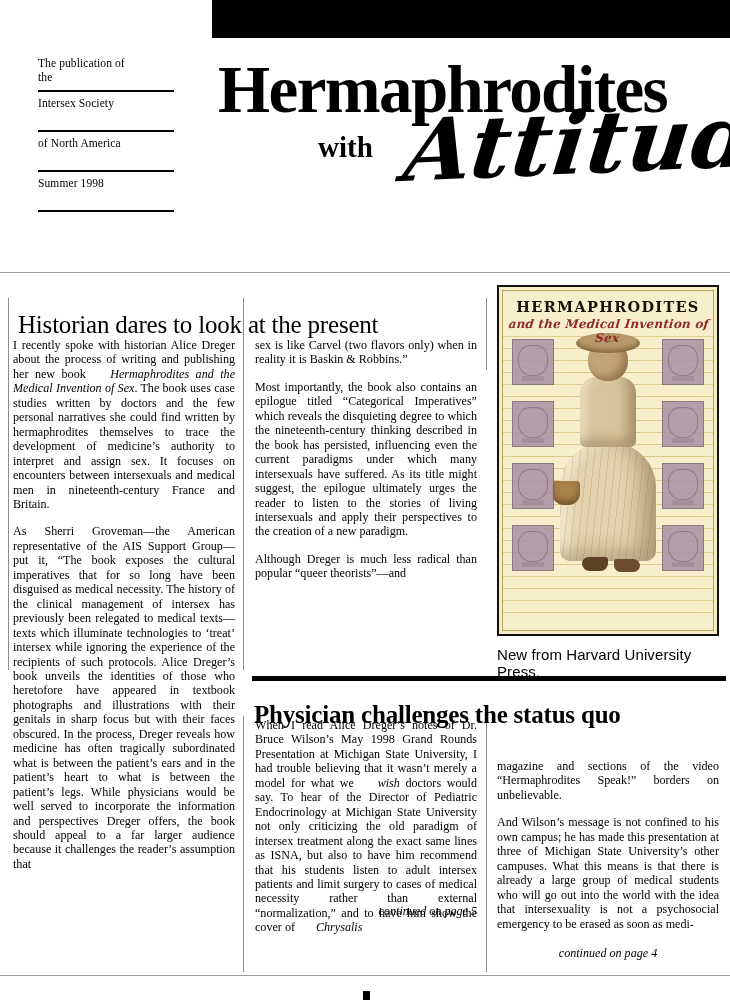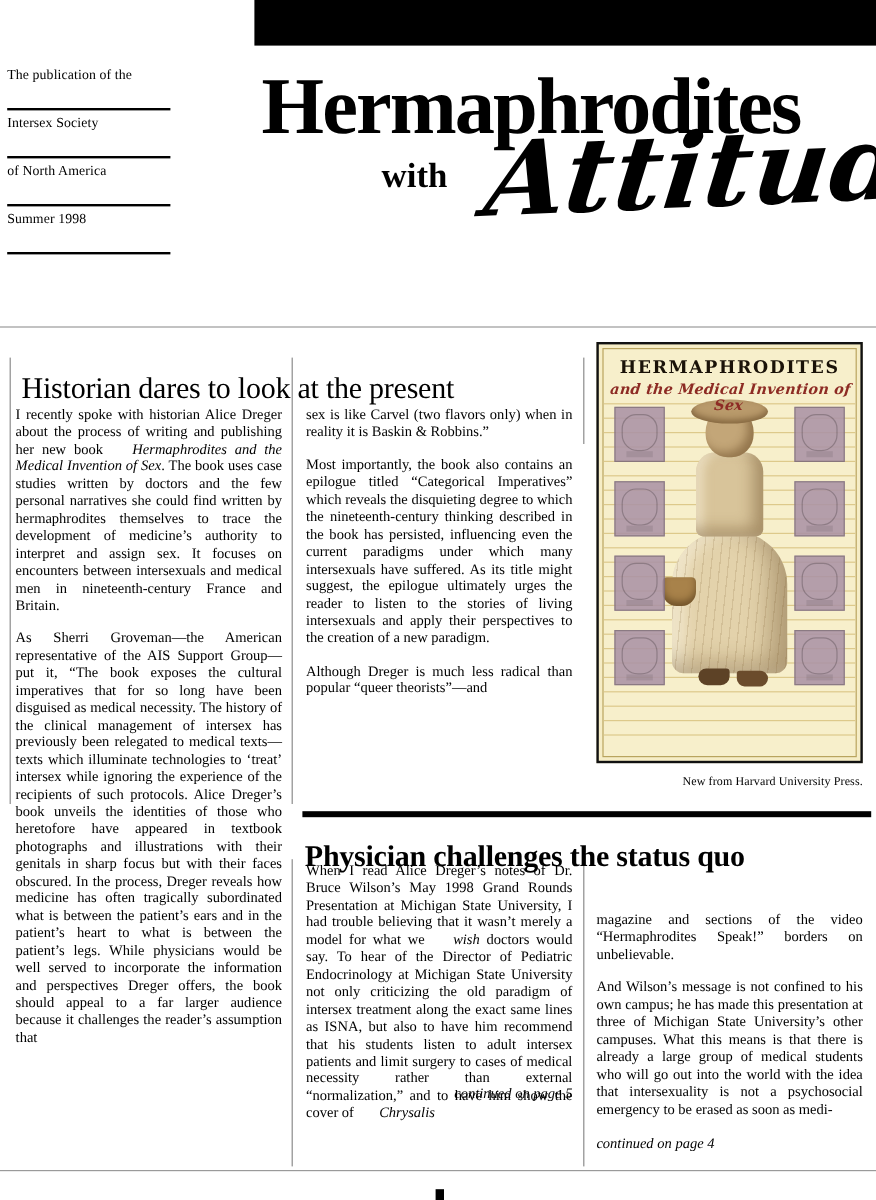--- a/index.html
+++ b/index.html
@@ -7,21 +7,21 @@
     width:730px;height:1000px;position:relative;overflow:hidden;
     font-family:"Liberation Serif","DejaVu Serif",serif;
     color:#000;
   }
 
   
   #masthead{position:absolute;left:0;top:0;width:730px;height:272px;}
   #black-bar{position:absolute;left:212px;top:0;width:518px;height:38px;background:#000;}
 
   #flaglines{position:absolute;left:6px;top:52px;width:136px;}
-  .flagline{position:relative;height:40px;}
+  .flagline{position:relative;height:40px;margin-left:32px;}
   .flagline span{
     display:block;font-size:11.5px;line-height:14px;padding-top:4px;letter-spacing:.1px;
   }
   .flagline .rule{position:absolute;left:0;bottom:0;width:136px;height:2px;background:#000;}
 
   #title-wrap{position:absolute;left:210px;top:48px;width:525px;height:170px;}
   #title-main{
     font-family:"Liberation Serif","DejaVu Serif",serif;
     font-weight:bold;font-size:67px;line-height:66px;letter-spacing:-1.6px;
     position:absolute;left:8px;top:8px;white-space:nowrap;
@@ -148,39 +148,39 @@
   .fig-shoe-l{position:absolute;left:28px;top:226px;width:26px;height:14px;background:#5d4226;border-radius:7px 3px 8px 8px;}
   .fig-shoe-r{position:absolute;left:60px;top:228px;width:26px;height:13px;background:#6b4c2c;border-radius:3px 8px 8px 8px;}
   #author-band{
     position:absolute;left:24px;right:24px;bottom:6px;height:26px;
     background:#d9c493;border:1px solid #a88f55;
     display:flex;align-items:center;justify-content:center;
     font-family:"DejaVu Serif",serif;font-weight:bold;font-size:11px;
     letter-spacing:.4px;color:#231a0c;
   }
   #cover-caption{
-    margin-top:10px;width:222px;text-align:right;
-    font-family:Liberation Serif, serif;
-    font-size:10px;letter-spacing:.1px;
+    margin-top:10px;width:222px;text-align:left;
+    font-family:Liberation Sans, sans-serif;
+    font-size:15px;letter-spacing:.1px;
   }
 
   
   #article2{position:absolute;left:0;top:676px;width:730px;height:300px;}
   #a2-rule{position:absolute;left:252px;top:0;width:474px;height:5px;background:#000;}
   #a2-headline{
     position:absolute;left:254px;top:8px;width:470px;
     font-weight:bold;font-size:25px;line-height:28px;letter-spacing:-.2px;
   }
   #a2-vline-left{left:243px;top:40px;height:256px;}
   #a2-vline-mid{left:486px;top:40px;height:256px;}
   #a2-col1{left:255px;top:42px;width:222px;}
   #a2-col2{left:497px;top:42px;width:222px;margin-top:41px;}
   #a2-continued{
     position:absolute;left:497px;top:270px;width:222px;
-    font-style:italic;font-size:12.1px;text-align:left;
+    font-style:italic;font-size:12.1px;text-align:center;
   }
   .it{font-style:italic;margin-left:18px;}
 </style>
 </head>
 <body>
 
 <div id="masthead">
   <div id="black-bar"></div>
 
   <div id="flaglines">

